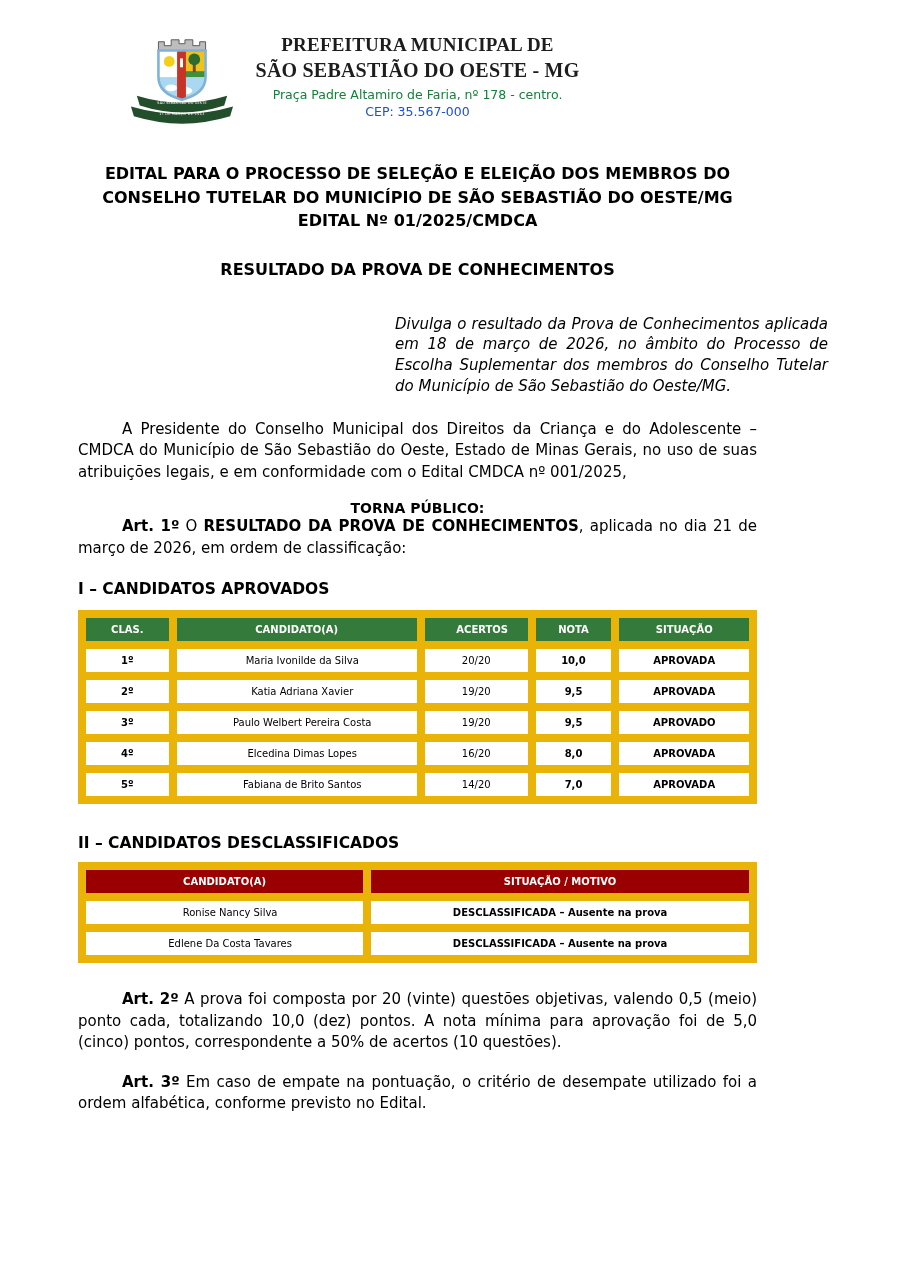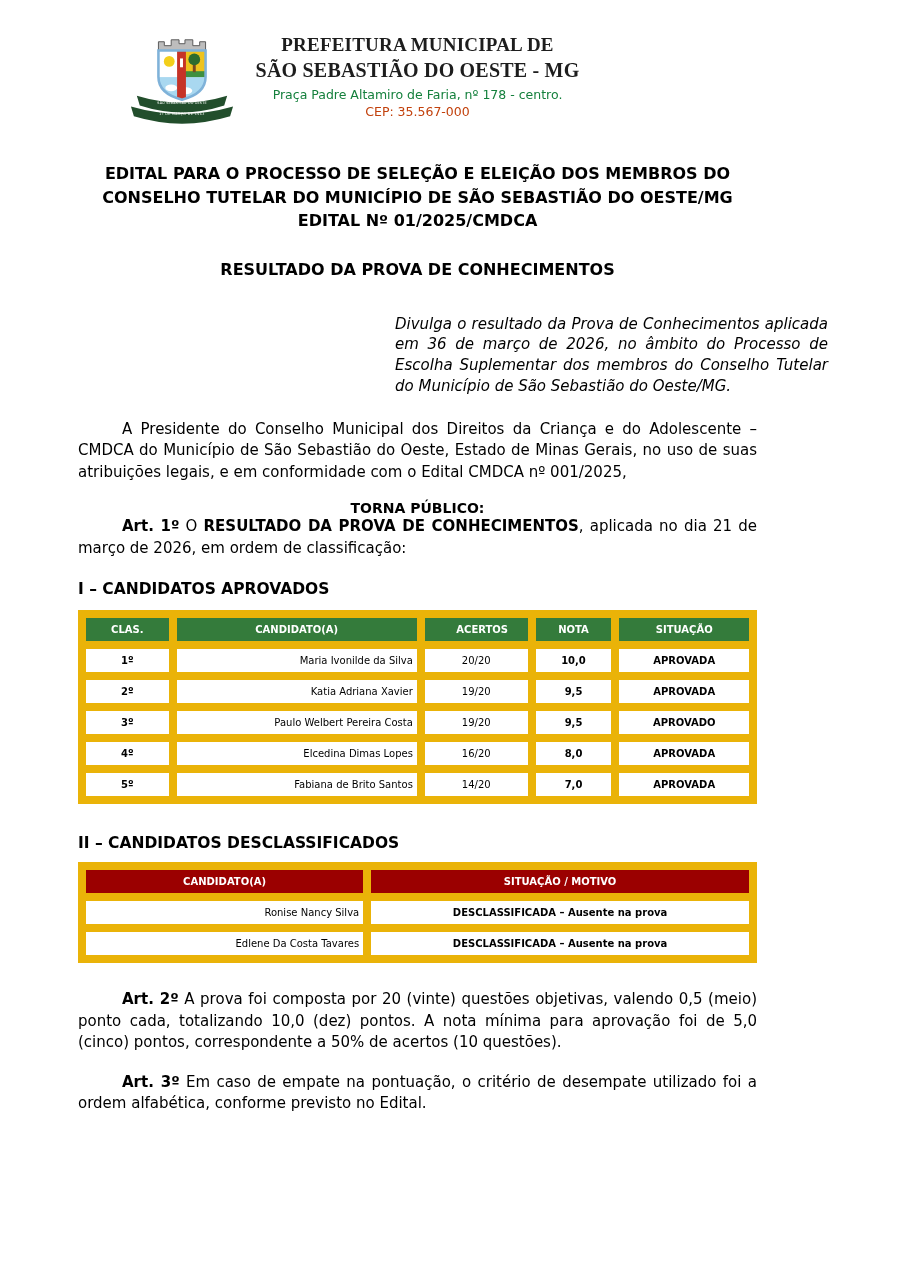--- a/index.html
+++ b/index.html
@@ -5,21 +5,21 @@
   html,body{margin:0;padding:0;background:#ffffff;}
   body{width:900px;height:1272px;color:#000;font-family:"DejaVu Sans",sans-serif;}
   .page{box-sizing:border-box;width:829px;height:1272px;background:#fff;padding:25px 72px 0 78px;position:relative;}
 
   
   .letterhead{position:relative;height:96px;text-align:center;color:#1d1d1d;}
   .crest{position:absolute;left:50px;top:2px;width:108px;height:92px;}
   .org1{font-family:"Liberation Serif",serif;font-weight:bold;font-size:19px;letter-spacing:.2px;margin-top:9px;}
   .org2{font-family:"Liberation Serif",serif;font-weight:bold;font-size:20px;letter-spacing:.2px;margin-top:3px;}
   .addr{font-size:12.5px;margin-top:5px;color:#15803d;}
-  .cep{font-size:12.5px;margin-top:2px;color:#c2410c;}
+  .cep{font-size:12.5px;margin-top:2px;color:#1d4ed8;}
 
   
   .doc-title{margin-top:32px;text-align:center;font-weight:bold;font-size:16px;line-height:23.5px;}
   .doc-subtitle{margin-top:27px;text-align:center;font-weight:bold;font-size:16px;}
   .section-heading{font-weight:bold;font-size:15.5px;}
 
   
   .epigraph{margin-top:35px;margin-left:317px;width:433px;font-style:italic;font-size:15px;line-height:20.8px;text-align:justify;}
   .body-p{margin:0;font-size:15px;line-height:21.5px;text-align:justify;text-indent:44px;}
   .p1{margin-top:22px;}
@@ -32,21 +32,21 @@
   .b{font-weight:bold;}
 
   
   table{border-collapse:collapse;width:100%;margin-top:12px;table-layout:fixed;}
   .t2-table{margin-top:10px;}
   th,td{border:8px solid #eab308;font-size:10px;height:31px;box-sizing:border-box;padding:1px 4px;}
   thead th{color:#fff;font-weight:bold;border-bottom:3px solid #000;}
   .t1-table thead th{background:var(--green-bg,#347B3B);}
   .t2-table thead th{background:var(--red-bg,#9B0000);}
   .c-center{text-align:center;}
-  .c-left{text-align:right;padding-left:15px;}
+  .c-left{text-align:center;padding-left:15px;}
   .c-sit{text-align:center;padding-left:4px;font-weight:bold;}
   .c-bold{font-weight:bold;}
   .col-clas{width:13.5%;}.col-cand{width:37%;}.col-acertos{width:16.5%;padding-left:16px;}.col-nota{width:12.5%;}.col-sit{width:20.5%;}
   .col-cand2{width:42.5%;}.col-motivo{width:57.5%;}
 </style>
 </head>
 <body>
 
 <div class="page">
 
@@ -87,21 +87,21 @@
   </header>
 
   <div class="doc-title">
     <div>EDITAL PARA O PROCESSO DE SELEÇÃO E ELEIÇÃO DOS MEMBROS DO</div>
     <div>CONSELHO TUTELAR DO MUNICÍPIO DE SÃO SEBASTIÃO DO OESTE/MG</div>
     <div>EDITAL Nº 01/2025/CMDCA</div>
   </div>
 
   <div class="doc-subtitle">RESULTADO DA PROVA DE CONHECIMENTOS</div>
 
-  <div class="epigraph">Divulga o resultado da Prova de Conhecimentos aplicada em 36 de março de 2026, no âmbito do Processo de Escolha Suplementar dos membros do Conselho Tutelar do Município de São Sebastião do Oeste/MG.</div>
+  <div class="epigraph">Divulga o resultado da Prova de Conhecimentos aplicada em 18 de março de 2026, no âmbito do Processo de Escolha Suplementar dos membros do Conselho Tutelar do Município de São Sebastião do Oeste/MG.</div>
 
   <p class="body-p p1">A Presidente do Conselho Municipal dos Direitos da Criança e do Adolescente – CMDCA do Município de São Sebastião do Oeste, Estado de Minas Gerais, no uso de suas atribuições legais, e em conformidade com o Edital CMDCA nº 001/2025,</p>
 
   <div class="proclamation">TORNA PÚBLICO:</div>
 
   <p class="body-p art1"><span class="b">Art. 1º</span><span> O </span><span class="b">RESULTADO DA PROVA DE CONHECIMENTOS</span><span>, aplicada no dia 21 de março de 2026, em ordem de classificação:</span></p>
 
   <div class="section-heading sec1">I – CANDIDATOS APROVADOS</div>
 
   <table class="t1-table">

